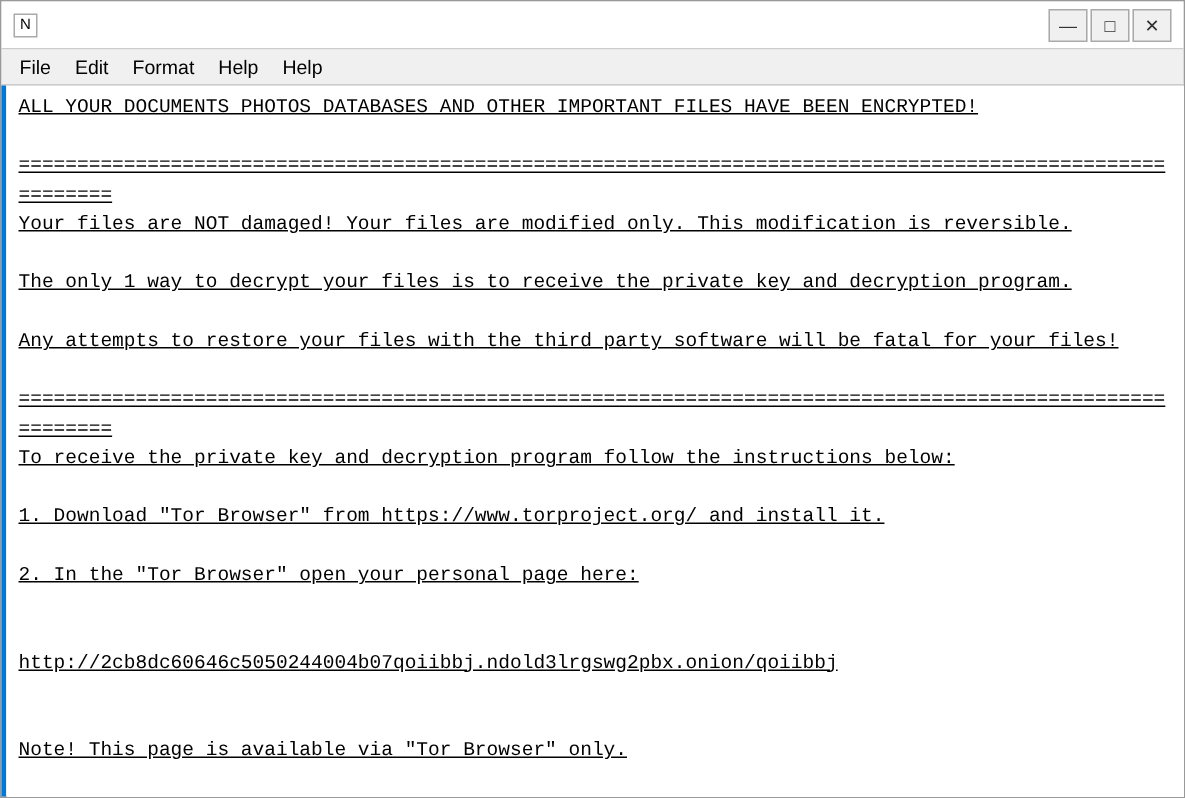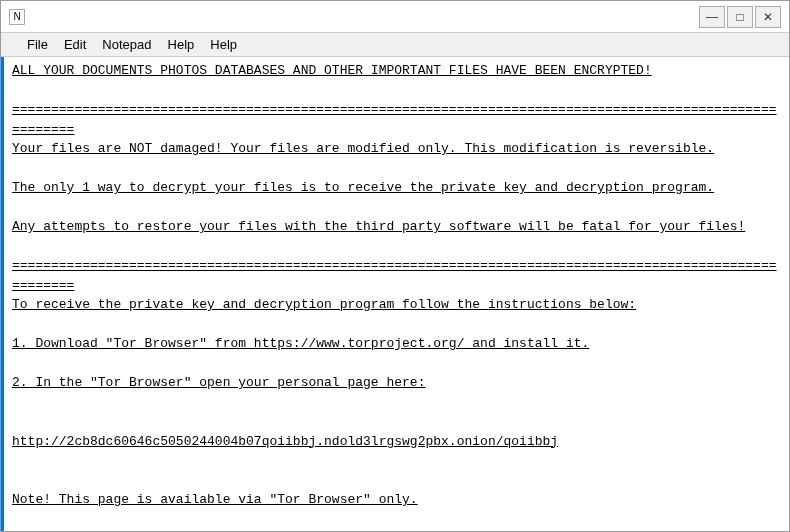--- a/index.html
+++ b/index.html
@@ -78,21 +78,21 @@
       cursor: pointer;
       font-size: 12px;
       color: #333;
     }
 
     .menu-bar {
       background: #f0f0f0;
       height: 24px;
       display: flex;
       align-items: center;
-      padding: 0 18px;
+      padding: 0 4px;
       border-bottom: 1px solid #ccc;
       flex-shrink: 0;
     }
 
     .menu-item {
       padding: 2px 8px;
       font-size: 13px;
       color: #000;
       cursor: pointer;
     }
@@ -145,21 +145,21 @@
     <div class="title-bar-controls">
       <div class="title-btn">—</div>
       <div class="title-btn">□</div>
       <div class="title-btn close">✕</div>
     </div>
   </div>
 
   <div class="menu-bar">
     <span class="menu-item">File</span>
     <span class="menu-item">Edit</span>
-    <span class="menu-item">Notepad</span>
+    <span class="menu-item">Format</span>
     <span class="menu-item">Help</span>
     <span class="menu-item">Help</span>
   </div>
 
   <div class="content-area">
     <pre>ALL YOUR DOCUMENTS PHOTOS DATABASES AND OTHER IMPORTANT FILES HAVE BEEN ENCRYPTED!
 
 ==========================================================================================================
 Your files are NOT damaged! Your files are modified only. This modification is reversible.
 

